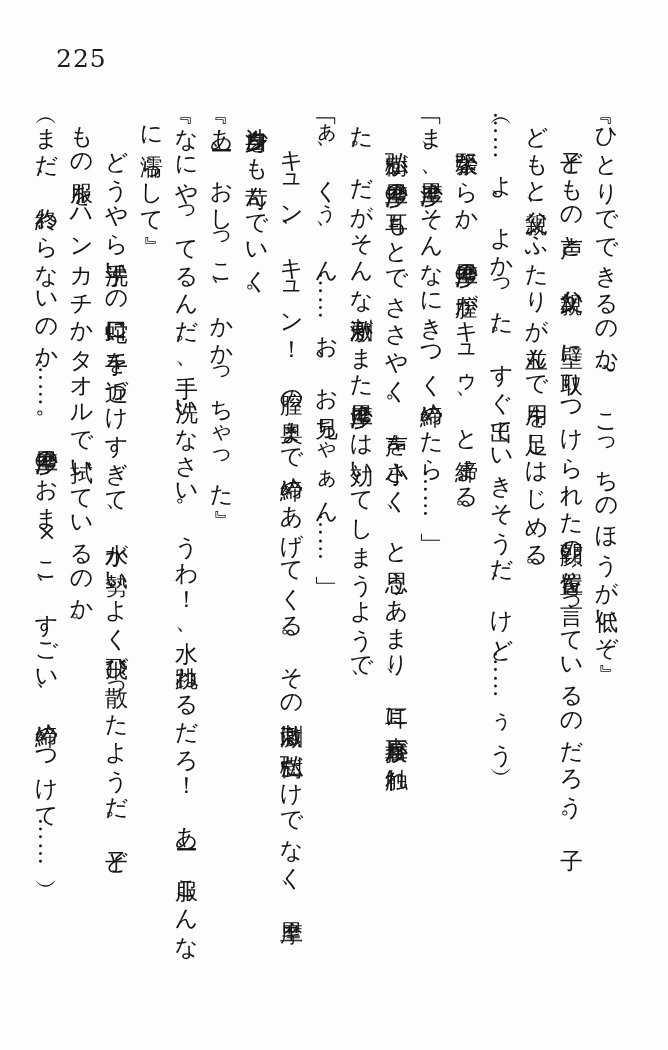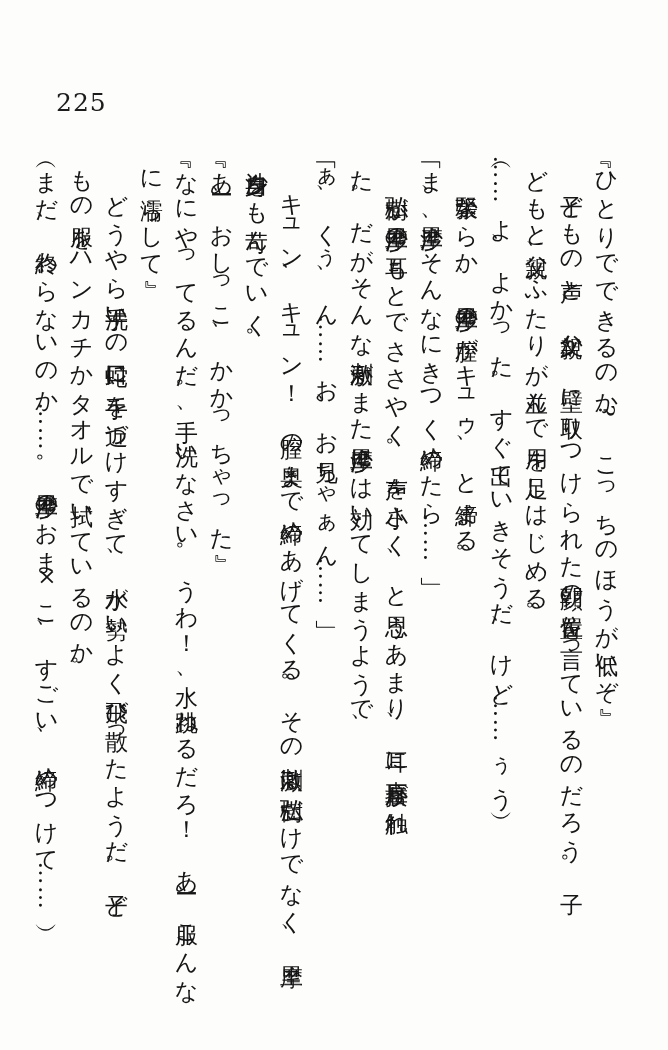--- a/index.html
+++ b/index.html
@@ -11,21 +11,20 @@
     height: 1050px;
     background: #fdfdfc;
     overflow: hidden;
     font-family: "DejaVu Serif", "Liberation Serif", serif;
   }
   .page {
     position: relative;
     width: 668px;
     height: 934px;
     background: #fdfdfc;
-    margin-top: 44px;
   }
   .page-number {
     position: absolute;
     left: 56px;
     top: 44px;
     font-size: 25px;
     letter-spacing: 1px;
     color: #1c1c1c;
     font-family: "DejaVu Serif", "Liberation Serif", serif;
   }

